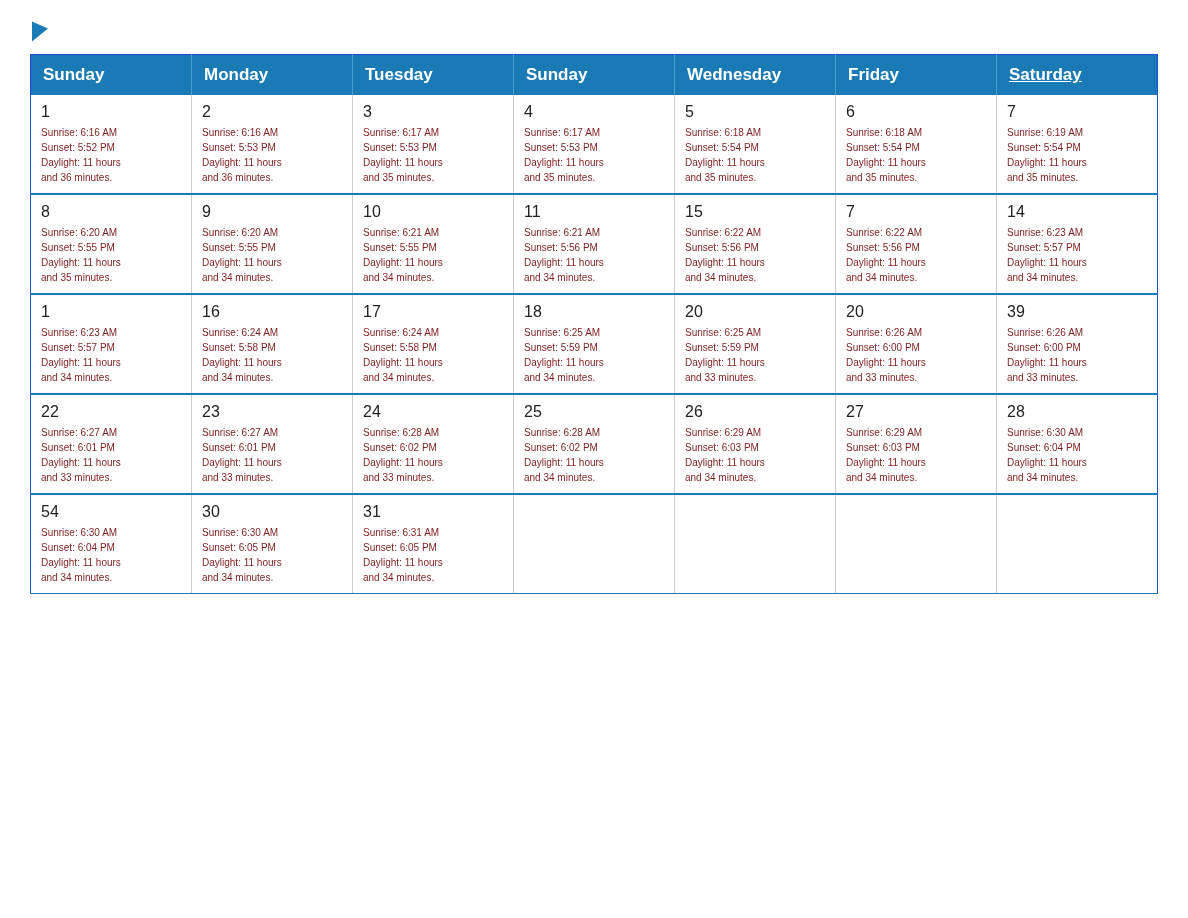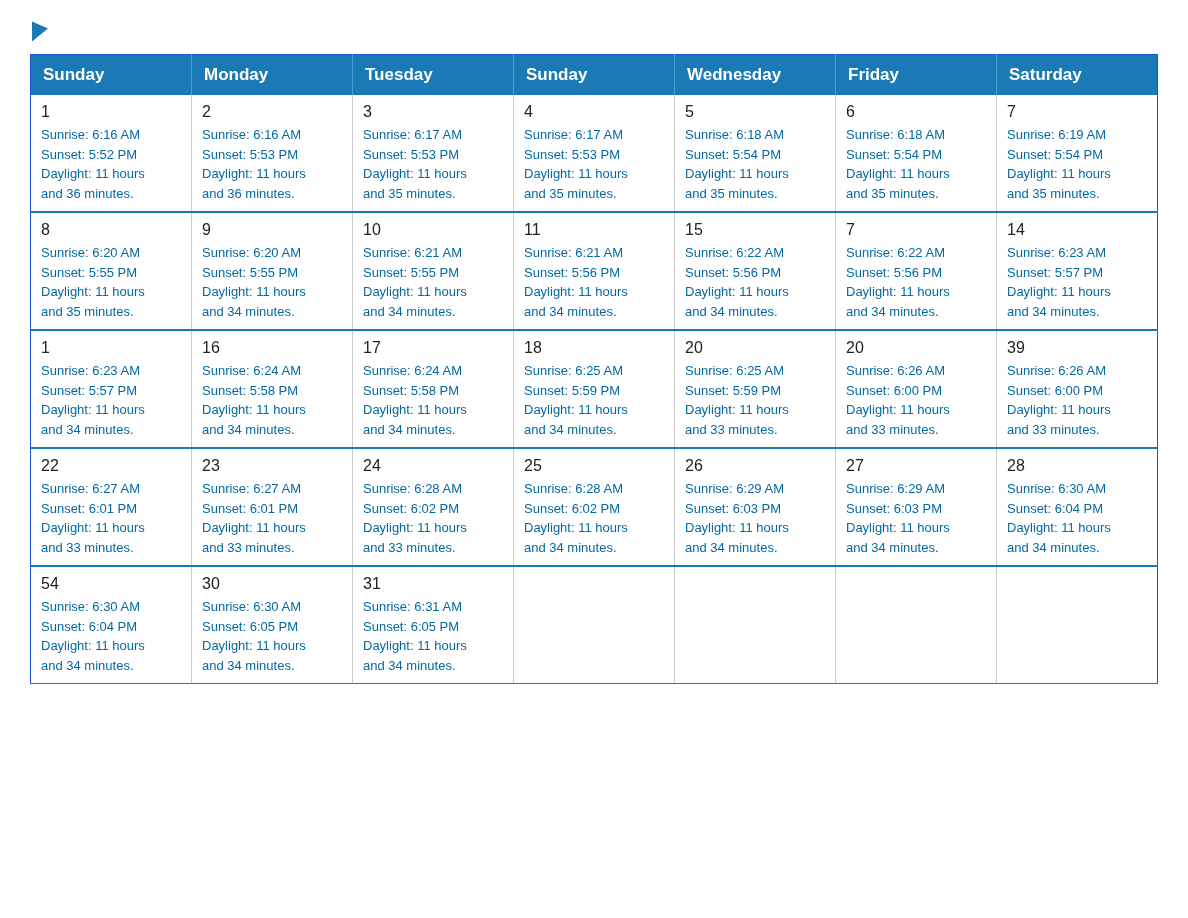--- a/index.html
+++ b/index.html
@@ -44,20 +44,21 @@
       background-color: #1a7ab5;
       color: #ffffff;
       padding: 10px 12px;
       text-align: left;
       font-size: 17px;
       font-weight: bold;
       border-right: 1px solid #4a9fd4;
     }
     .calendar thead tr th:last-child {
       border-right: none;
+      text-decoration: underline;
     }
     .calendar tbody tr td {
       vertical-align: top;
       padding: 8px 10px;
       border-right: 1px solid #ccc;
       border-bottom: 2px solid #1a7ab5;
       font-size: 13px;
       color: #333;
       width: 14.28%;
       min-height: 100px;
@@ -69,22 +70,22 @@
       border-bottom: 1px solid #1a7ab5;
     }
     .day-number {
       font-size: 16px;
       font-weight: normal;
       color: #222;
       display: block;
       margin-bottom: 4px;
     }
     .day-info {
-      font-size: 13px;
-      color: #0369a1;
+      font-size: 10px;
+      color: #7f1d1d;
       line-height: 1.5;
     }
     .empty-cell {
       background: #fff;
     }
     .logo-line1 {
       display: flex;
       align-items: center;
     }
     .logo-line1 span {

